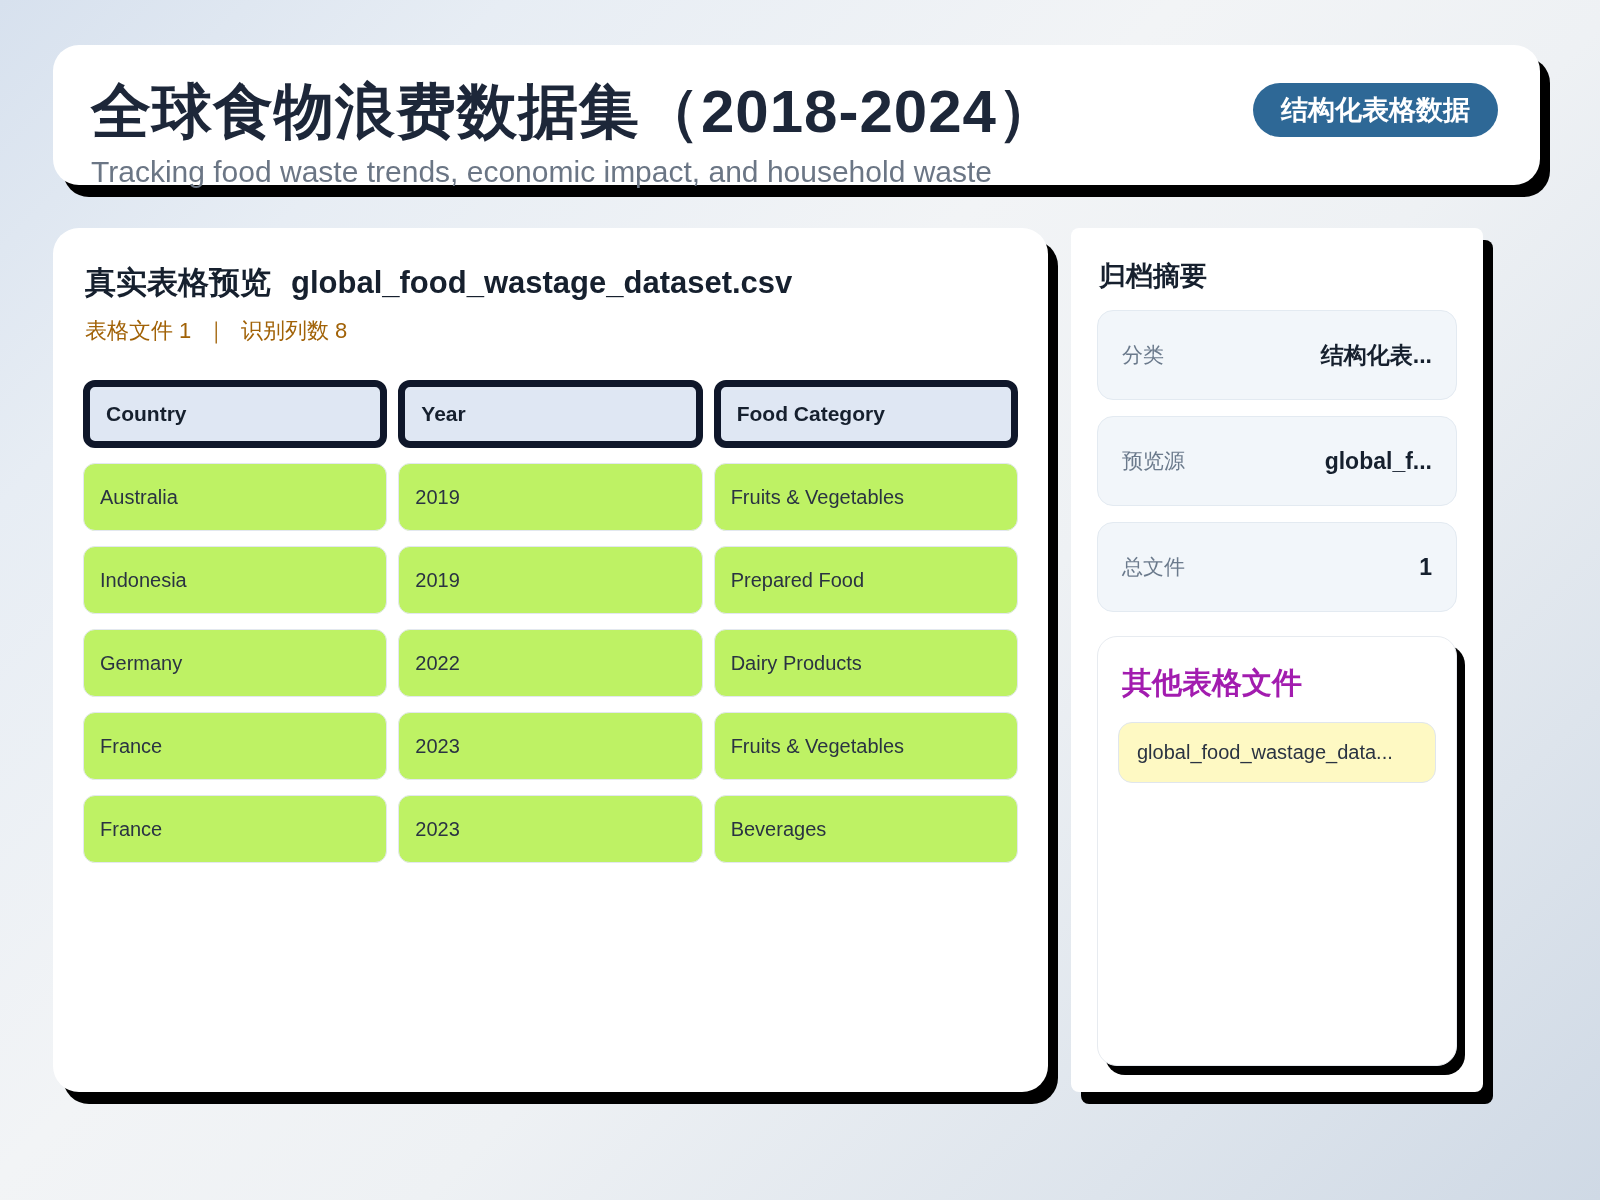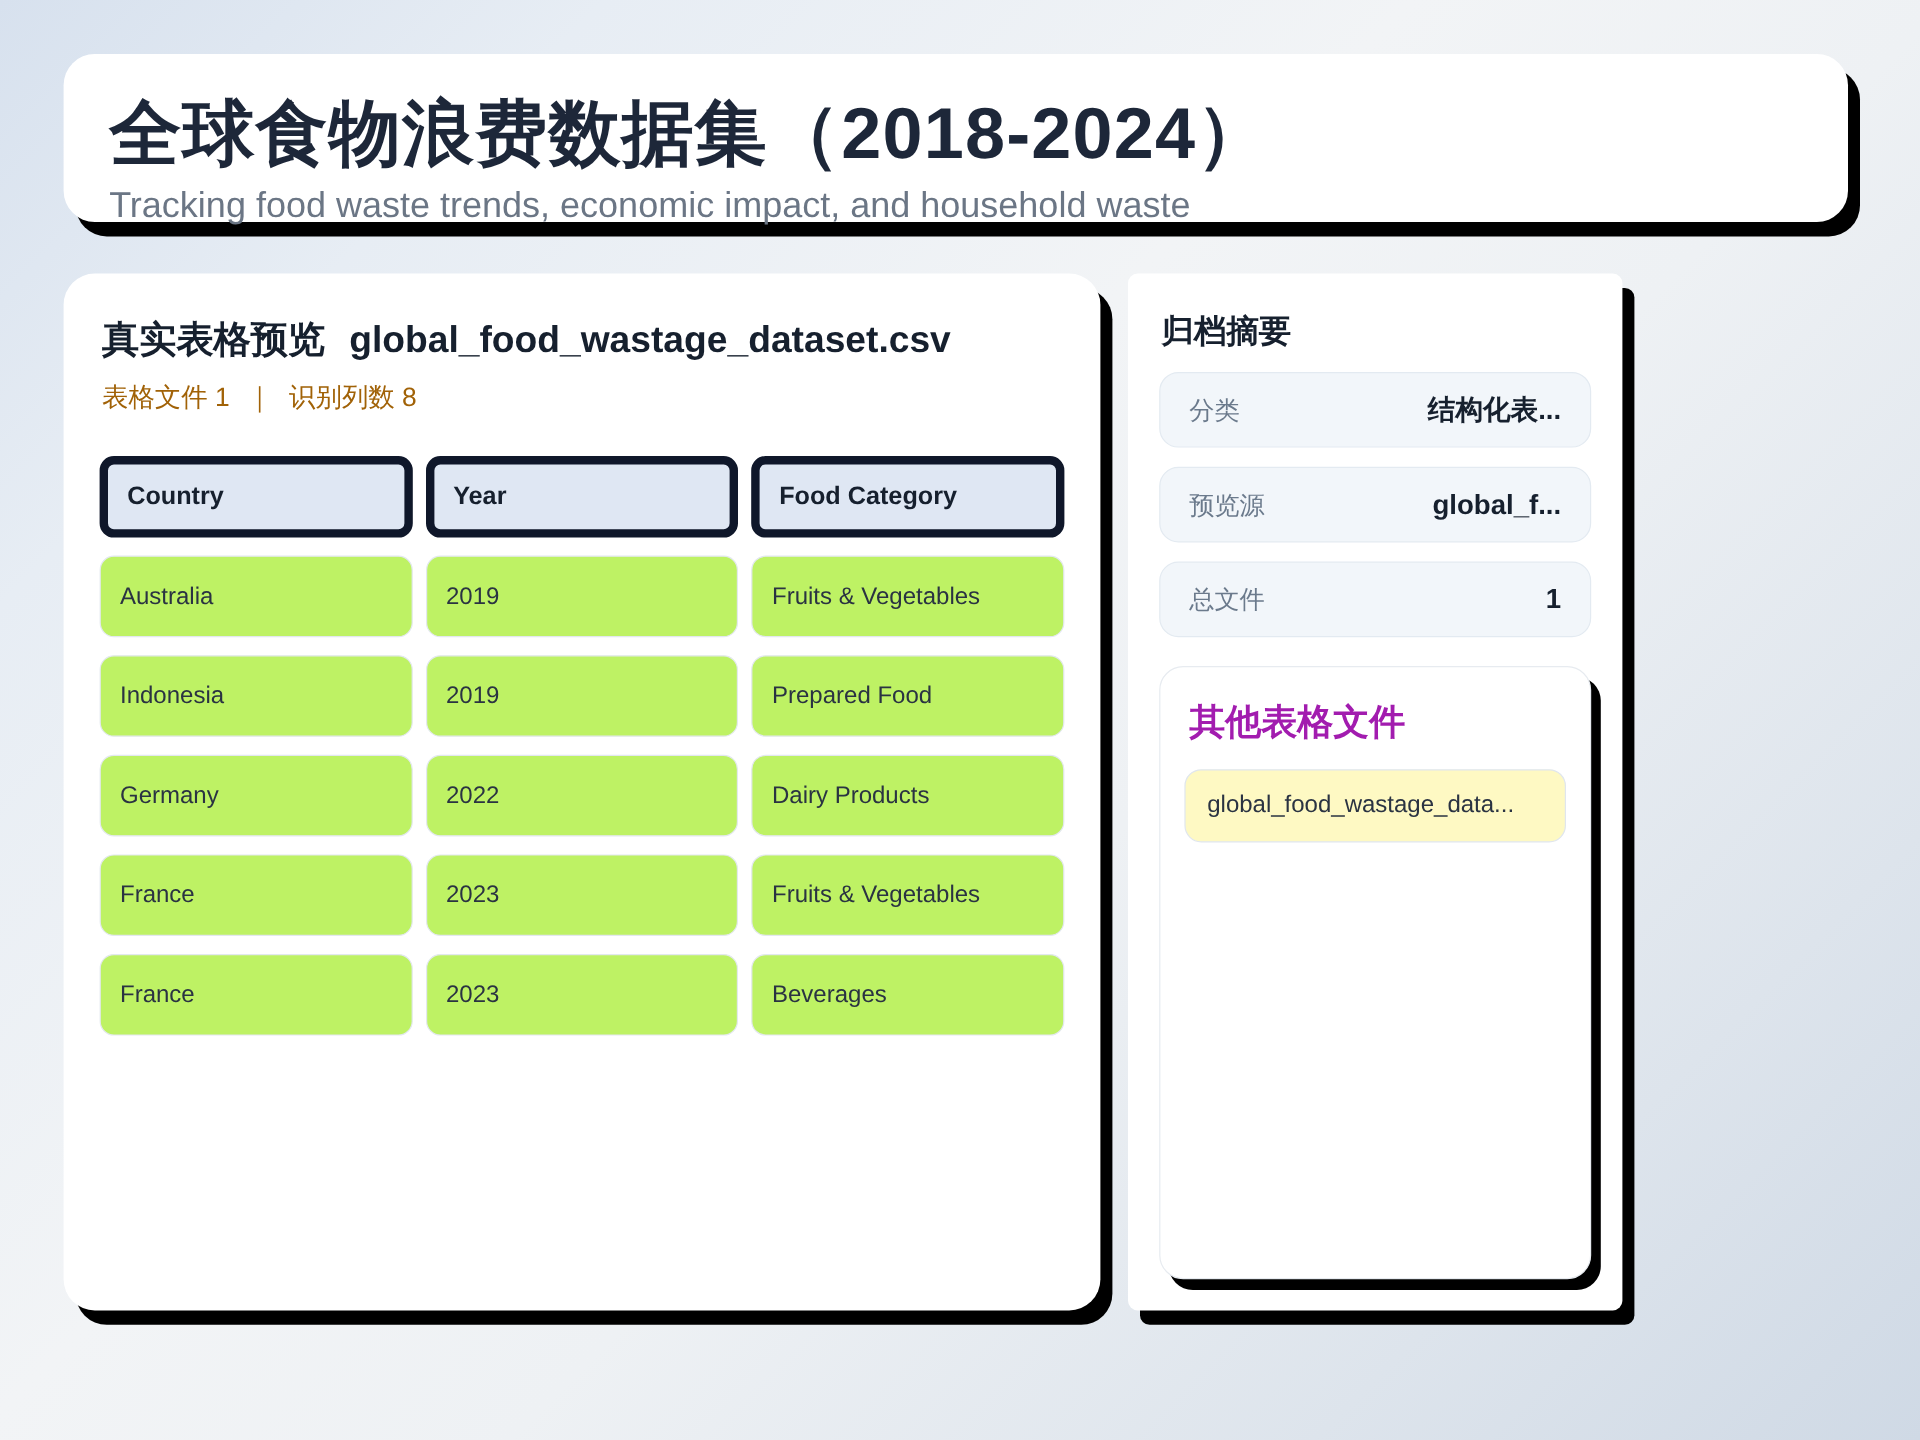--- a/index.html
+++ b/index.html
@@ -47,21 +47,21 @@
     margin-top: 10px;
     font-size: 30px;
     color: #6b7685;
   }
 
   
   .content { display: flex; gap: 23px; margin-top: 43px; }
 
   
   .main-card {
-    width: 864px;
+    width: 995px;
     height: 864px;
     padding: 34px 30px 30px 30px;
     display: flex;
     flex-direction: column;
   }
   .preview-title-row {
     display: flex;
     align-items: baseline;
     gap: 20px;
     font-size: 31px;
@@ -124,21 +124,21 @@
     font-weight: 800;
     color: #16202e;
     margin-left: 2px;
   }
   .stat-row {
     margin-top: 16px;
     background: #f2f6fa;
     border: 1px solid #e3eaf1;
     border-radius: 16px;
     padding: 0 24px;
-    height: 63px;
+    height: 90px;
     display: flex;
     align-items: center;
     justify-content: space-between;
   }
   .stat-label { font-size: 21px; color: #6b7a8c; }
   .stat-value {
     font-size: 23px;
     font-weight: 800;
     color: #16202e;
     white-space: nowrap;
@@ -174,20 +174,21 @@
   }
 </style>
 </head>
 <body>
 
 <div class="page">
 
   <header class="card header-card">
     <div class="header-top">
       <h1 class="page-title">全球食物浪费数据集（2018-2024）</h1>
+      <span class="badge">结构化表格数据</span>
     </div>
     <p class="subtitle">Tracking food waste trends, economic impact, and household waste</p>
   </header>
 
   <div class="content">
 
     <main class="card main-card">
       <div class="preview-title-row">
         <span>真实表格预览</span>
         <span>global_food_wastage_dataset.csv</span>

